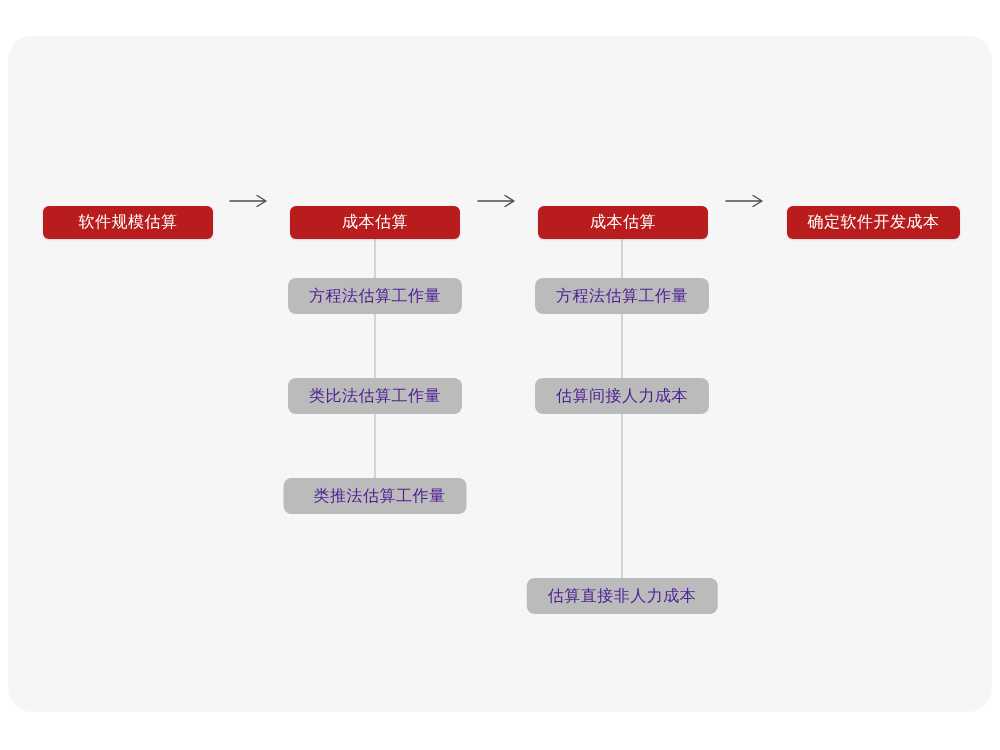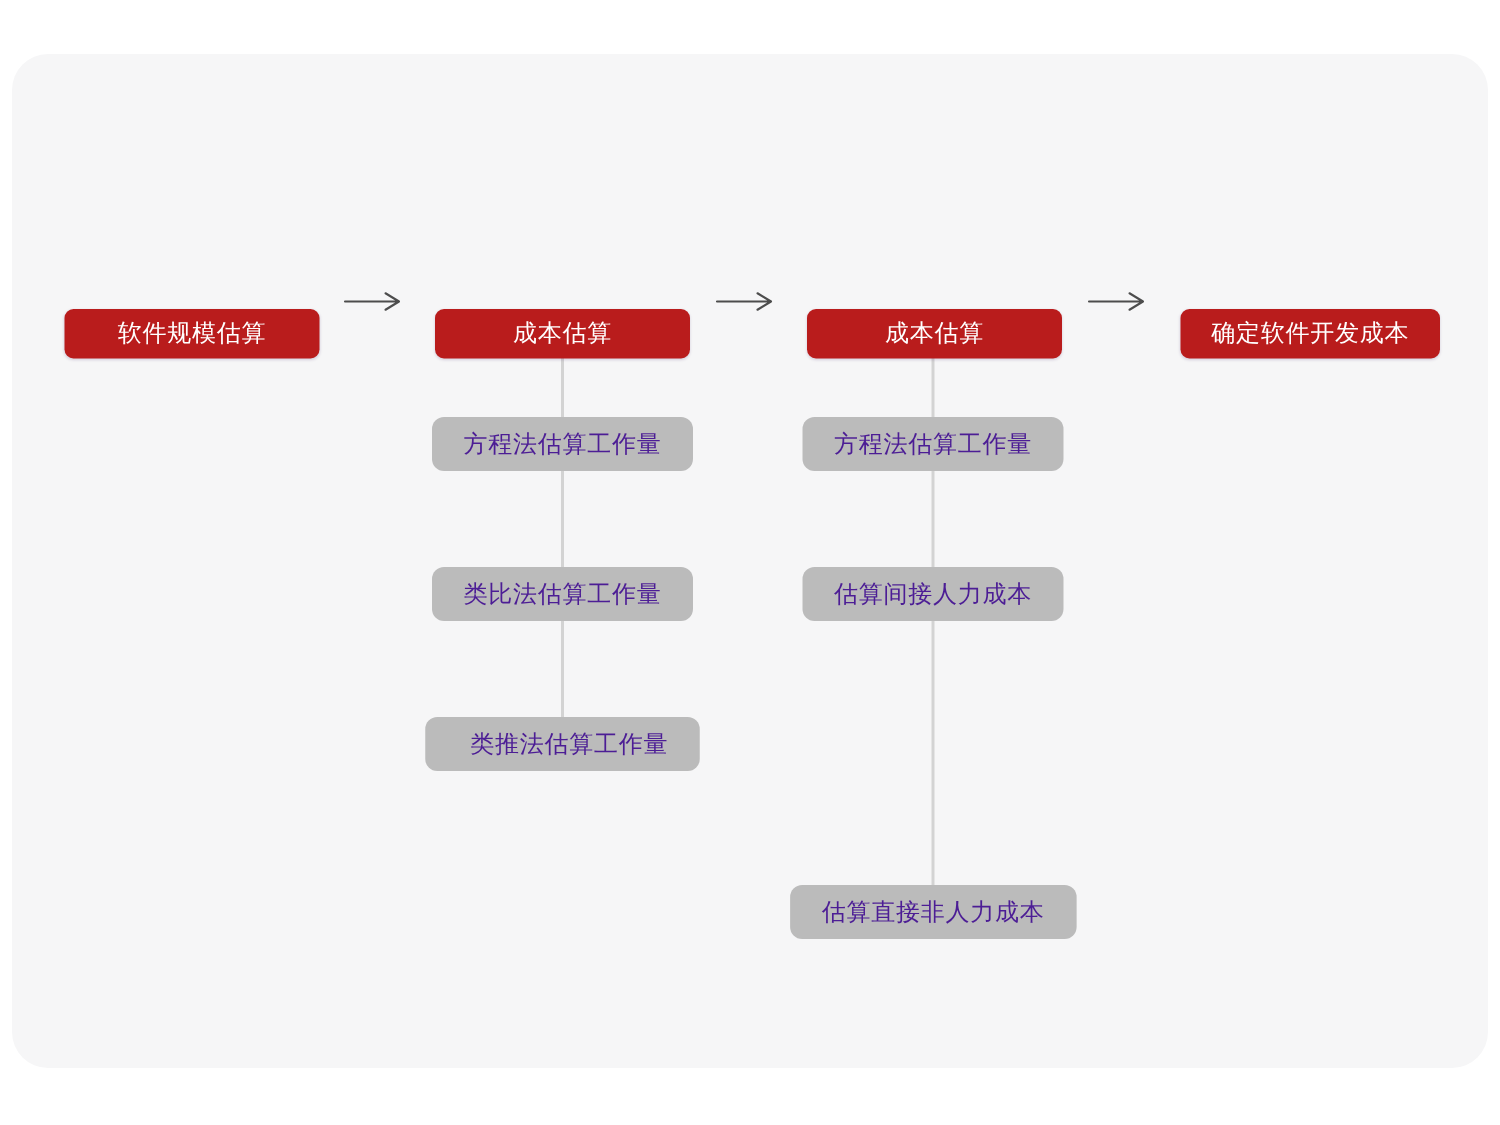--- a/index.html
+++ b/index.html
@@ -89,21 +89,21 @@
     justify-content: center;
     white-space: nowrap;
     letter-spacing: 0.5px;
     z-index: 3;
   }
   .col1 { left: 375px; }
   .col2 { left: 622px; }
   .r1 { top: 278px; }
   .r2 { top: 378px; }
   .r3 { top: 478px; padding-left: 30px; }
-  .r4 { top: 590px; }
+  .r4 { top: 578px; }
 </style>
 </head>
 <body>
 
 <div class="stage">
   <div class="card"></div>
 
 
   <div class="node-main n1">软件规模估算</div>
   <div class="node-main n2">成本估算</div>

